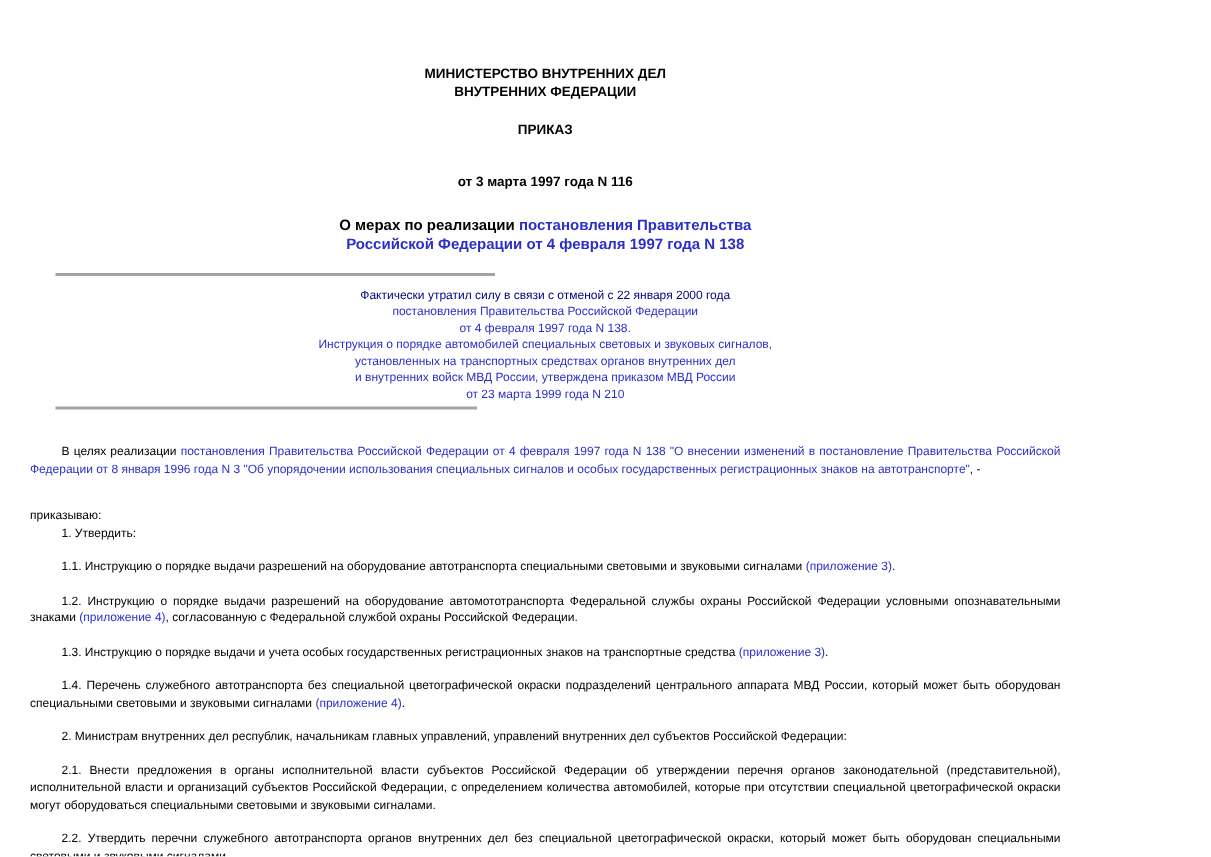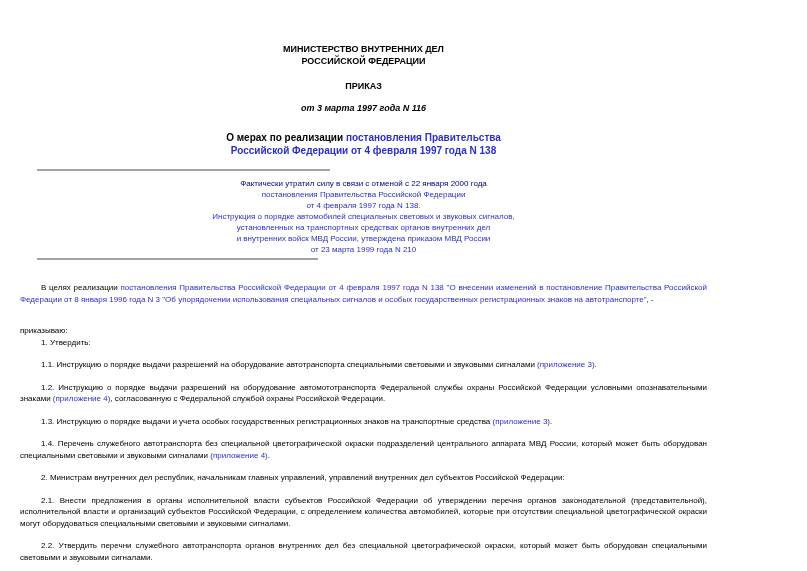--- a/index.html
+++ b/index.html
@@ -10,21 +10,21 @@
     padding: 43px 20px 0 20px;
     background: #ffffff;
     font-family: "Liberation Sans", "DejaVu Sans", sans-serif;
     color: #000000;
     overflow: hidden;
     -webkit-text-size-adjust: none;
   }
   .center { text-align: center; }
   .hdr { font-weight: bold; font-size: 9px; line-height: 12px; }
   .doc-type { margin-top: 13px; }
-  .doc-date { margin-top: 10px; font-style: italic; }
+  .doc-date { margin-top: 23px; }
   .doc-title { margin-top: 17px; font-weight: bold; font-size: 10px; line-height: 13px; }
   .rule { height: 2px; background: #a3a3a3; }
   .rule-top { width: 293px; margin: 12px 0 0 17px; }
   .rule-bottom { width: 281px; margin: 3px 0 0 17px; }
   .annotation { margin-top: 7px; font-size: 8px; line-height: 11px; text-align: center; }
   .doc-body { margin-top: 22px; font-size: 8px; line-height: 11.5px; text-align: justify; }
   .para { margin: 11px 0 0 0; }
   .para.indent { text-indent: 21px; }
   .para.gap-none { margin-top: 0; }
   .para.gap-large { margin-top: 20px; }
@@ -32,21 +32,21 @@
   .seg-link { color: var(--link-color, #2b2fc8); cursor: pointer; }
   .seg-note { color: var(--note-color, #00007e); }
 </style>
 </head>
 <body>
 
 <div class="page">
 
   <div class="hdr center">
     <span>МИНИСТЕРСТВО ВНУТРЕННИХ ДЕЛ</span><br>
-    <span>РОССИЙСКОЙ ФЕДЕРАЦИИ</span>
+    <span>ВНУТРЕННИХ ФЕДЕРАЦИИ</span>
   </div>
 
   <div class="hdr center doc-type">ПРИКАЗ</div>
 
   <div class="hdr center doc-date">от 3 марта 1997 года N 116</div>
 
   <div class="doc-title center"><span class="seg-plain">О мерах по реализации </span><span class="seg-link">постановления Правительства</span><br><span class="seg-link">Российской Федерации от 4 февраля 1997 года N 138</span></div>
 
   <div class="rule rule-top"></div>
 

